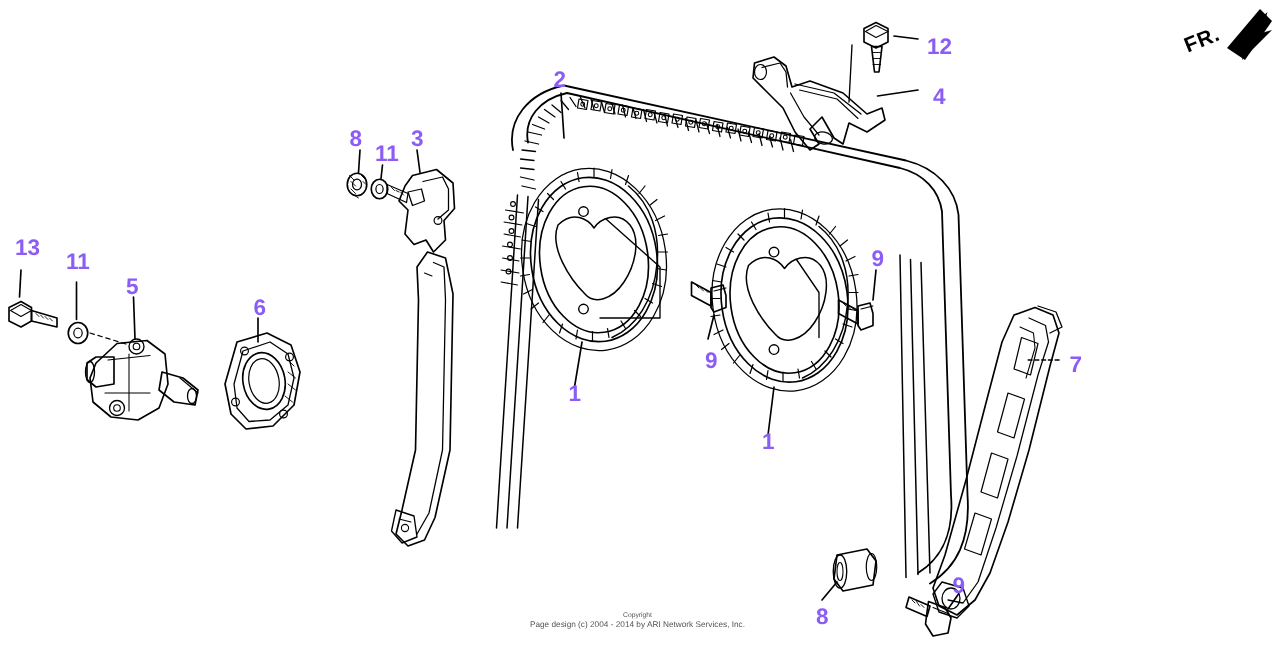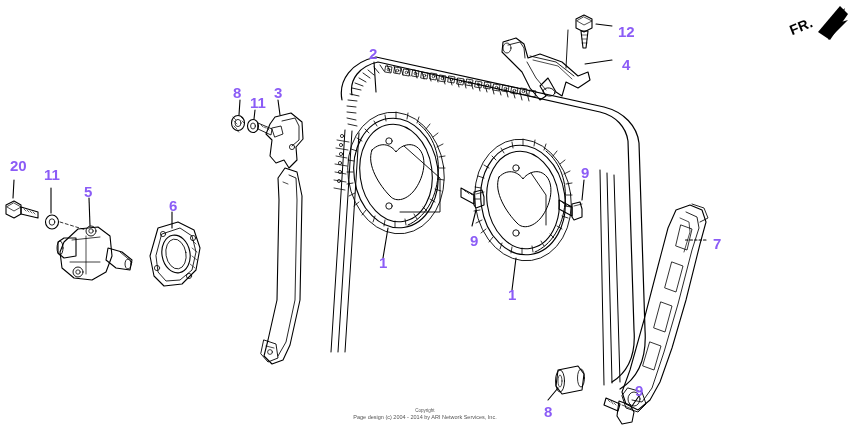--- a/index.html
+++ b/index.html
@@ -448,21 +448,21 @@
 
       <g fill="#000000" stroke="none">
         <path d="M822,30 L845,8 L841,22 L848,20 L828,40 L831,27 Z"></path>
       </g>
       <g fill="#000000" stroke="none">
         <path d="M818,32 L840,6 L848,14 L830,40 Z"></path>
       </g>
     </g>
   </svg>
 
-  <span class="callout" style="left:10px;  top:158px;">20</span>
+  <span class="callout" style="left:10px;  top:158px;">13</span>
   <span class="callout" style="left:44px;  top:167px;">11</span>
   <span class="callout" style="left:84px;  top:184px;">5</span>
   <span class="callout" style="left:169px; top:198px;">6</span>
   <span class="callout" style="left:233px; top:85px;">8</span>
   <span class="callout" style="left:250px; top:95px;">11</span>
   <span class="callout" style="left:274px; top:85px;">3</span>
   <span class="callout" style="left:369px; top:46px;">2</span>
   <span class="callout" style="left:618px; top:24px;">12</span>
   <span class="callout" style="left:622px; top:57px;">4</span>
   <span class="callout" style="left:470px; top:233px;">9</span>

